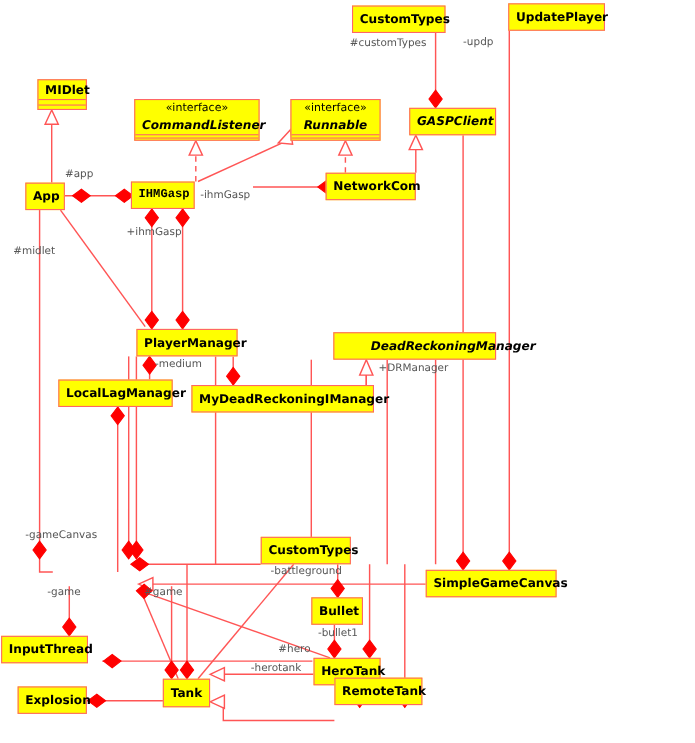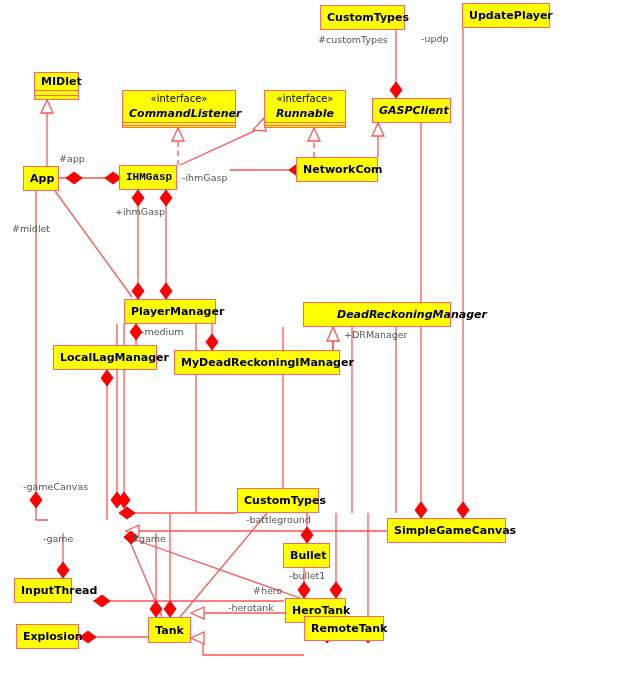--- a/index.html
+++ b/index.html
@@ -307,21 +307,21 @@
   </div>
 
   <div class="uml-box" style="left:387px; top:518px; width:119px; height:25px;">
     <div class="uml-name">SimpleGameCanvas</div>
   </div>
 
   <div class="uml-box" style="left:283px; top:543px; width:47px; height:25px;">
     <div class="uml-name">Bullet</div>
   </div>
 
-  <div class="uml-box" style="left:14px; top:578px; width:58px; height:25px;">
+  <div class="uml-box" style="left:1px; top:578px; width:79px; height:25px;">
     <div class="uml-name">InputThread</div>
   </div>
 
   <div class="uml-box" style="left:285px; top:598px; width:61px; height:25px;">
     <div class="uml-name">HeroTank</div>
   </div>
 
   <div class="uml-box" style="left:16px; top:624px; width:63px; height:25px;">
     <div class="uml-name">Explosion</div>
   </div>

